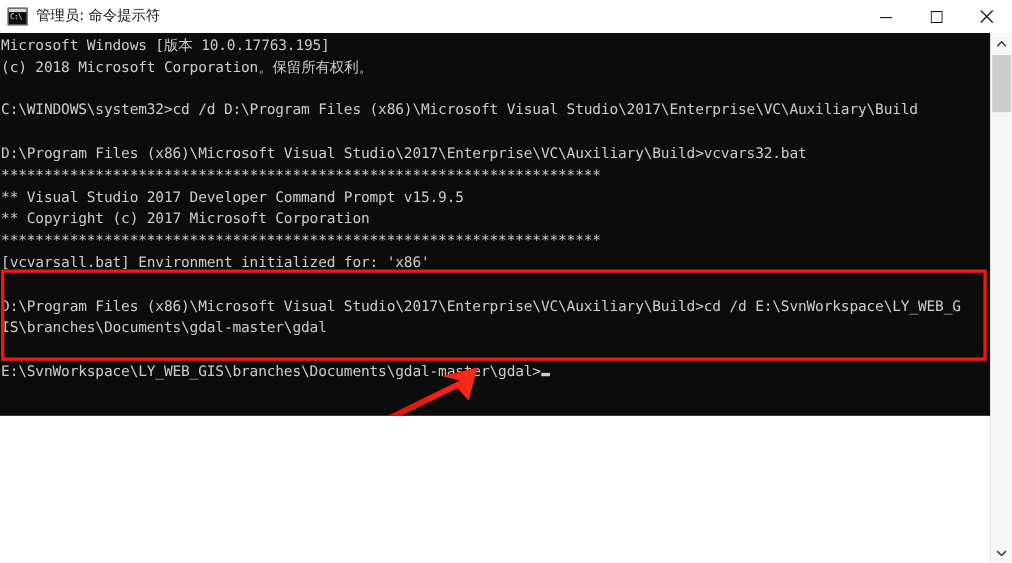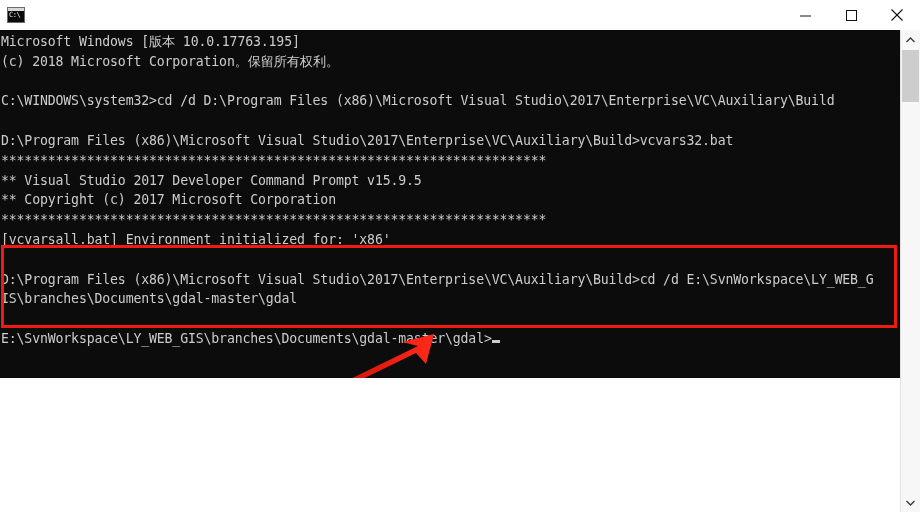--- a/index.html
+++ b/index.html
@@ -190,20 +190,21 @@
 </head>
 <body>
 
 <div id="app">
 
   <div class="titlebar">
     <div class="title-icon">
       <div class="bar"></div>
       <div class="glyph">C:\</div>
     </div>
+    <div class="title-text">管理员: 命令提示符</div>
 
     <div class="win-controls">
       <div class="win-btn">
         <svg width="11" height="11" viewBox="0 0 11 11">
           <line x1="0" y1="6" x2="11" y2="6" stroke="#111" stroke-width="1"></line>
         </svg>
       </div>
       <div class="win-btn">
         <svg width="11" height="11" viewBox="0 0 11 11">
           <rect x="0.5" y="0.5" width="10" height="10" fill="none" stroke="#111" stroke-width="1"></rect>

